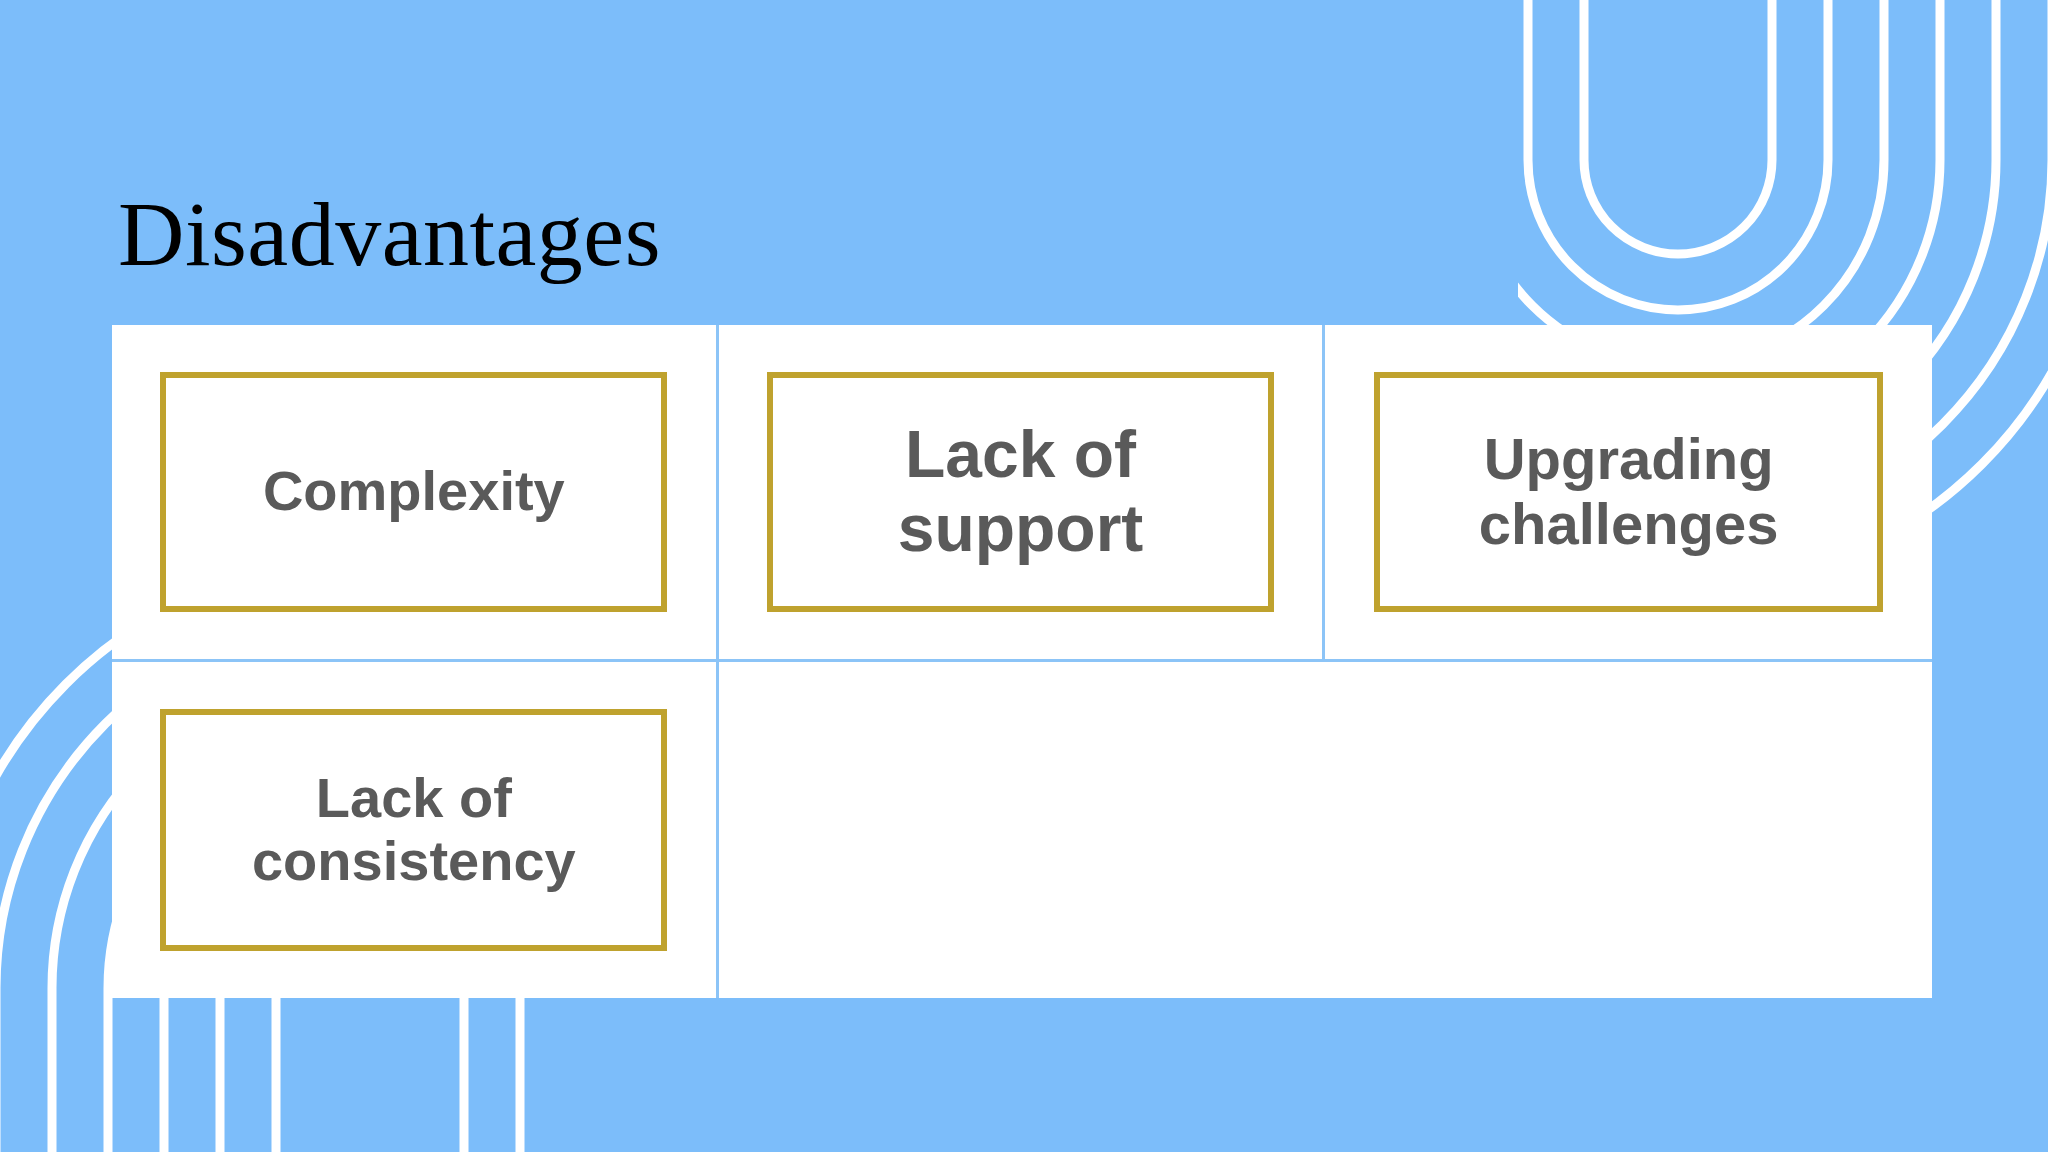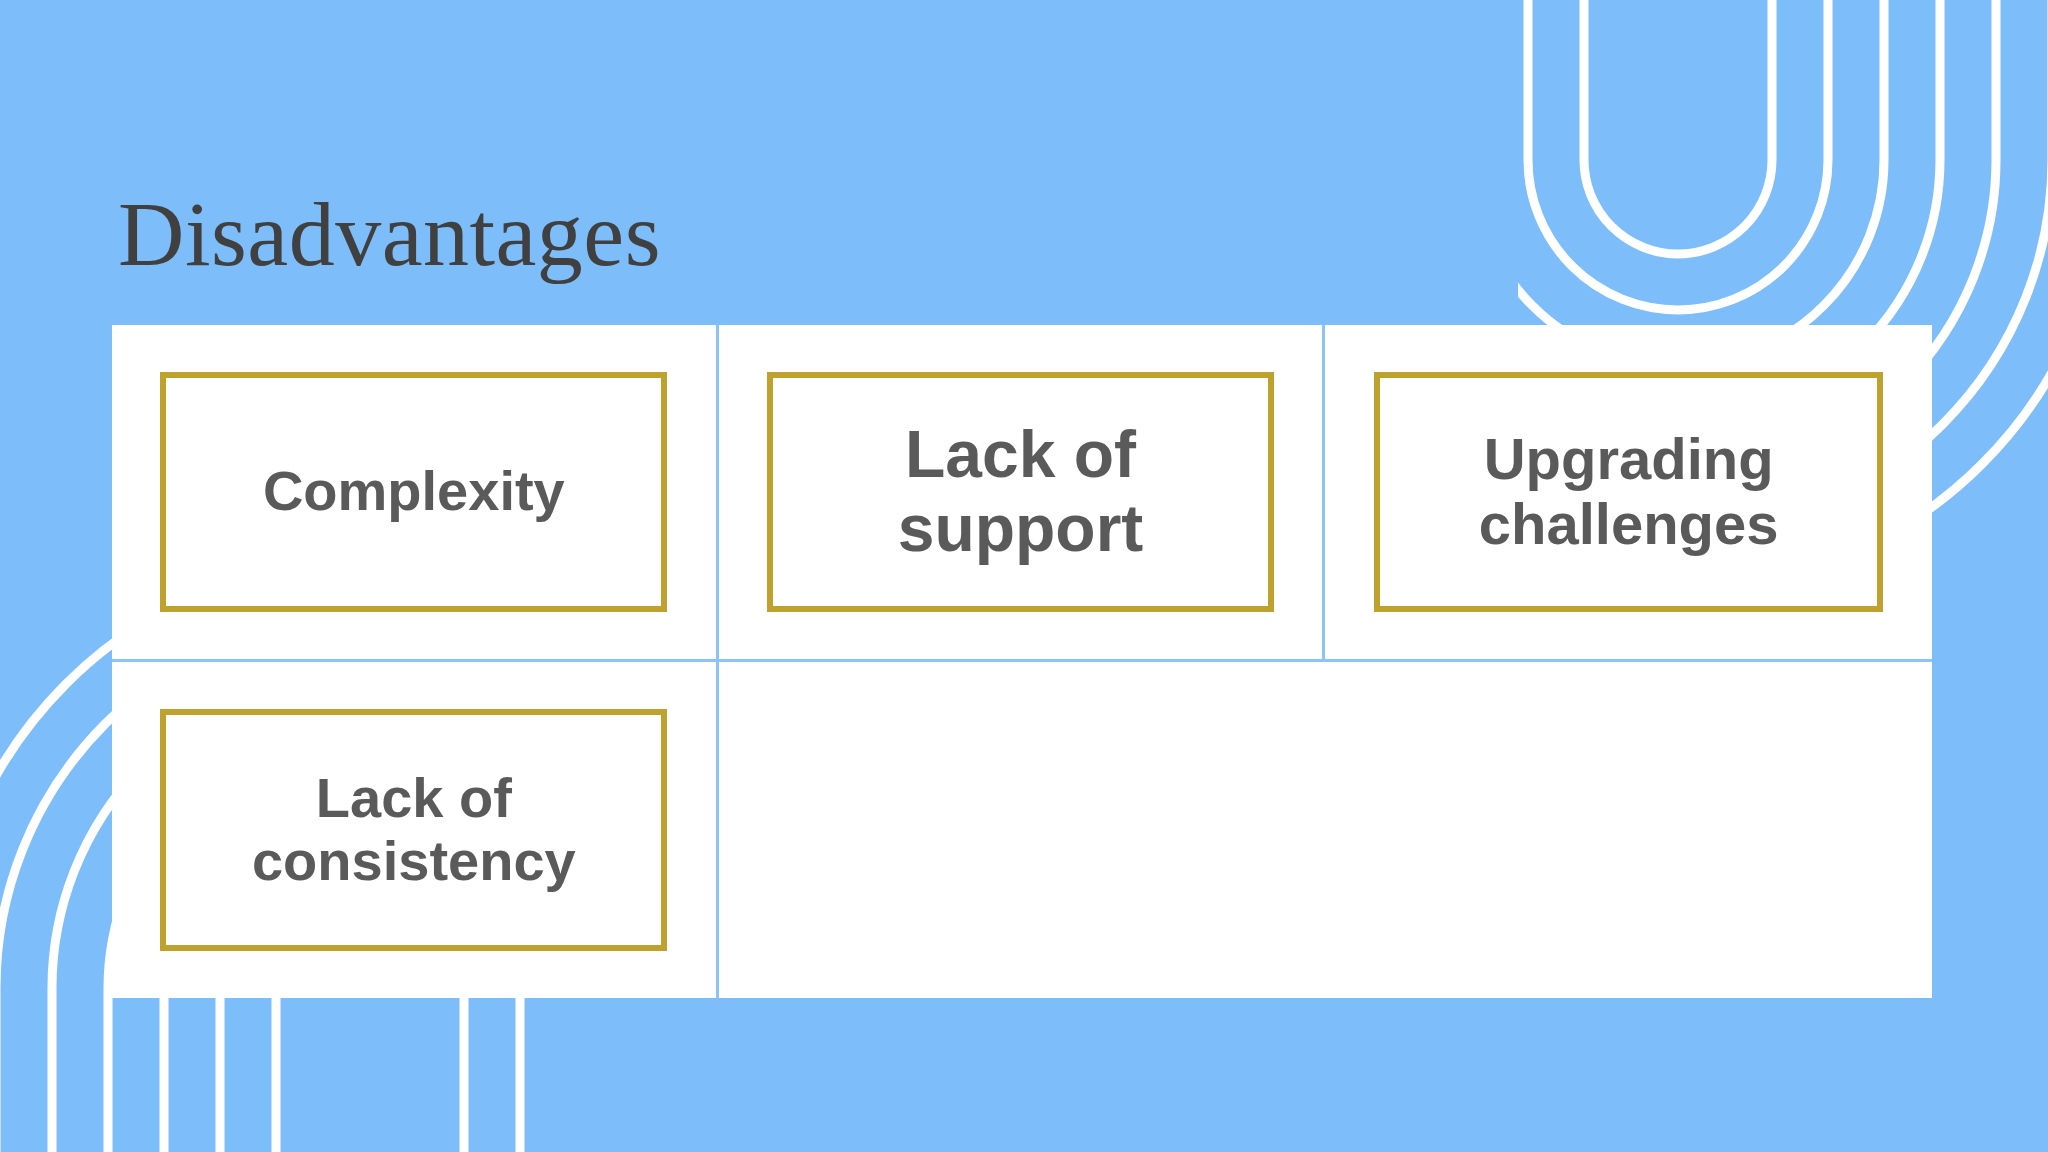--- a/index.html
+++ b/index.html
@@ -22,21 +22,21 @@
     pointer-events: none;
   }
   .deco-tr { top: -30px; right: -90px; }
   .deco-bl { bottom: -30px; left: -90px; }
 
   
   .slide-title {
     position: absolute;
     left: 118px;
     top: 126px;
-    color: #404040;
+    color: #000000;
     font-family: "Liberation Serif", "DejaVu Serif", serif;
     font-size: 92px;
     font-weight: 400;
     letter-spacing: 0.5px;
     line-height: 1;
     white-space: nowrap;
   }
 
   
   .panel {

